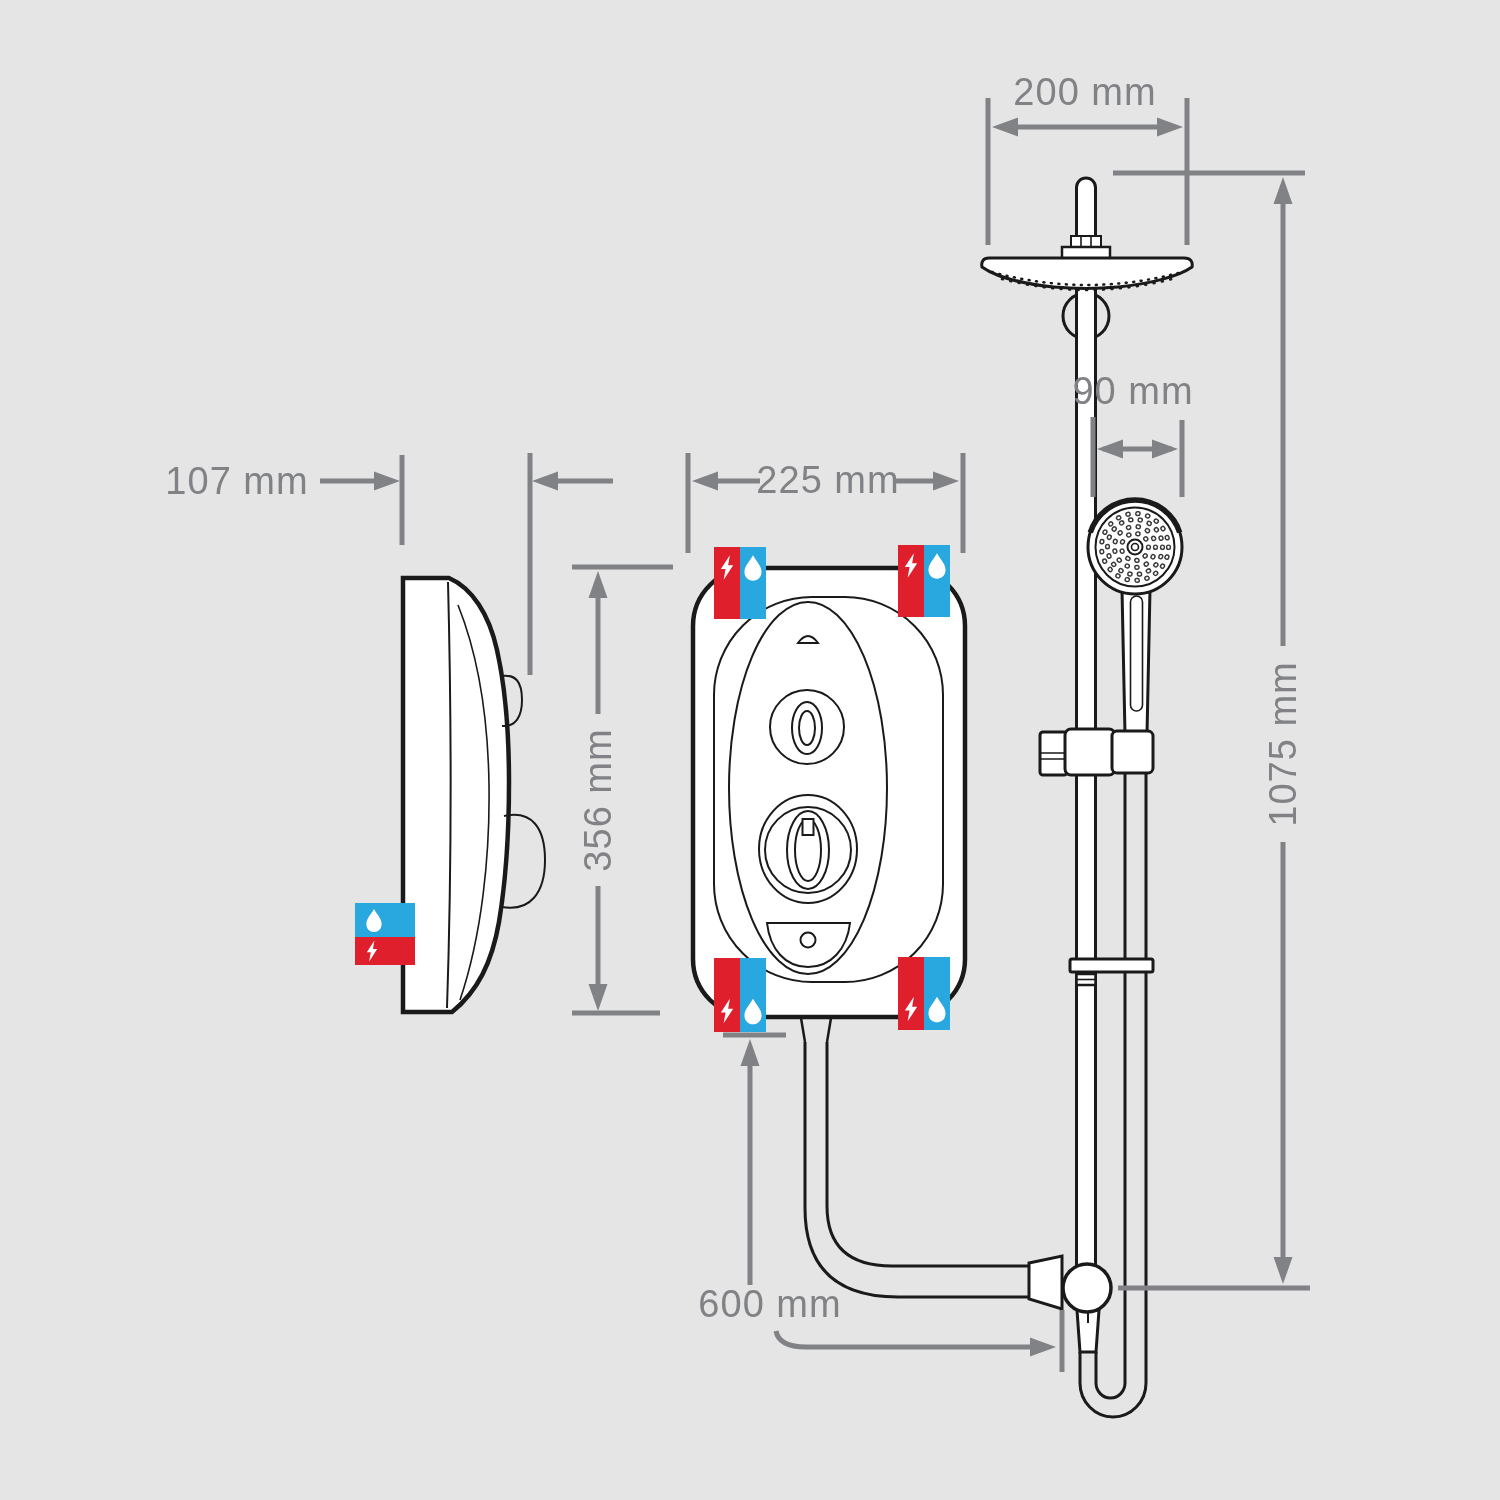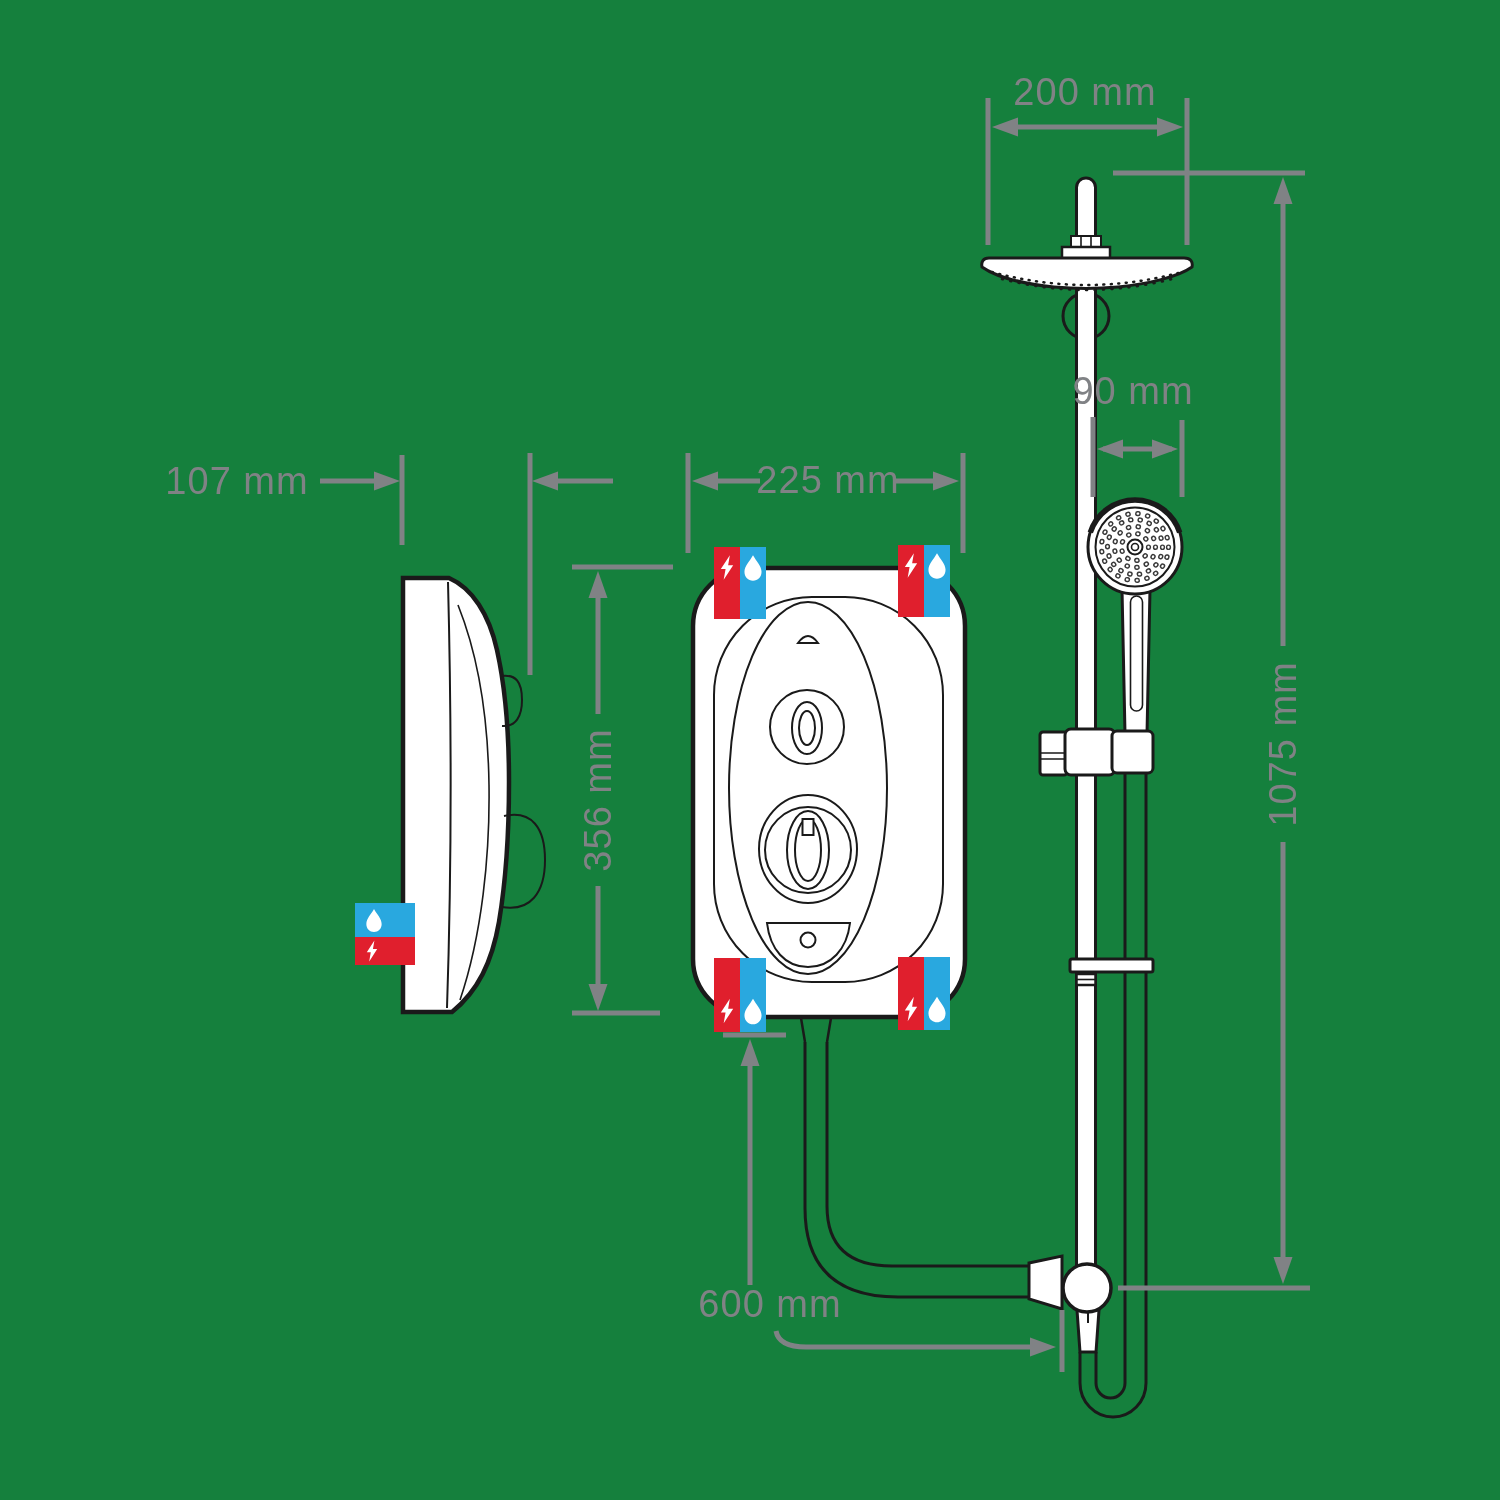--- a/index.html
+++ b/index.html
@@ -1,16 +1,16 @@
 <!DOCTYPE html>
 <html><head>
 <meta charset="utf-8">
 <style>
   html,body { margin:0; padding:0; background:#ffffff; }
-  .stage { width:1500px; height:1500px; position:relative; background:#15803d; overflow:hidden;text-align:right; }
+  .stage { width:1500px; height:1500px; position:relative; background:#e5e5e5; overflow:hidden;text-align:right; }
   svg { display:block; }
   .dim-line { stroke:#808285; stroke-width:5; fill:none; }
   .dim-fill { fill:#808285; stroke:none; }
   .dim-text { fill:#808285; font-family:"Liberation Sans", sans-serif; font-size:38px; letter-spacing:1px; }
   .lw15 { stroke:#1a1a1a; stroke-width:1.6; fill:none; }
   .lw2  { stroke:#1a1a1a; stroke-width:2; fill:none; }
   .lw2w { stroke:#1a1a1a; stroke-width:2; fill:#fff; }
   .lw25w{ stroke:#1a1a1a; stroke-width:2.5; fill:#fff; }
   .lw3  { stroke:#1a1a1a; stroke-width:3; fill:none; }
   .lw3w { stroke:#1a1a1a; stroke-width:3; fill:#fff; }

